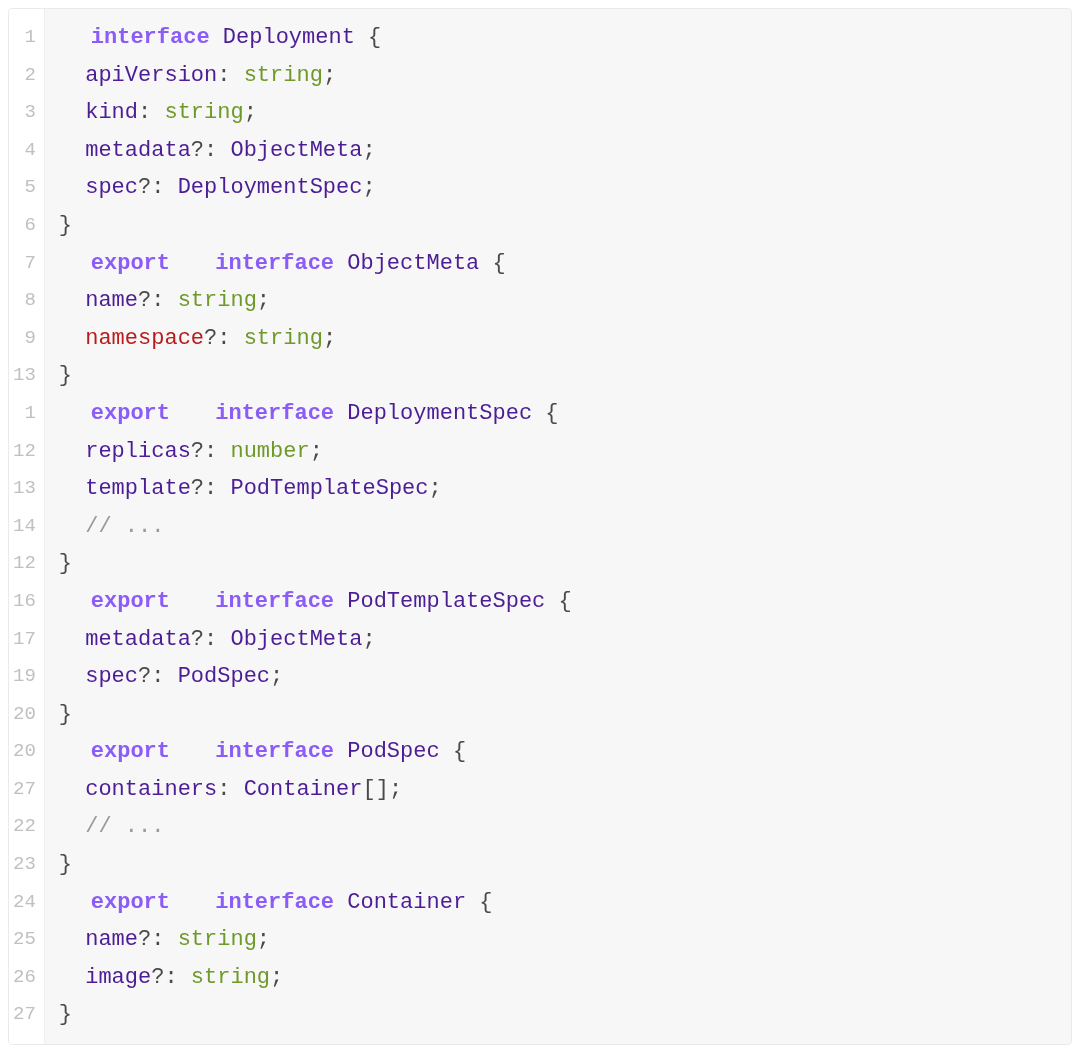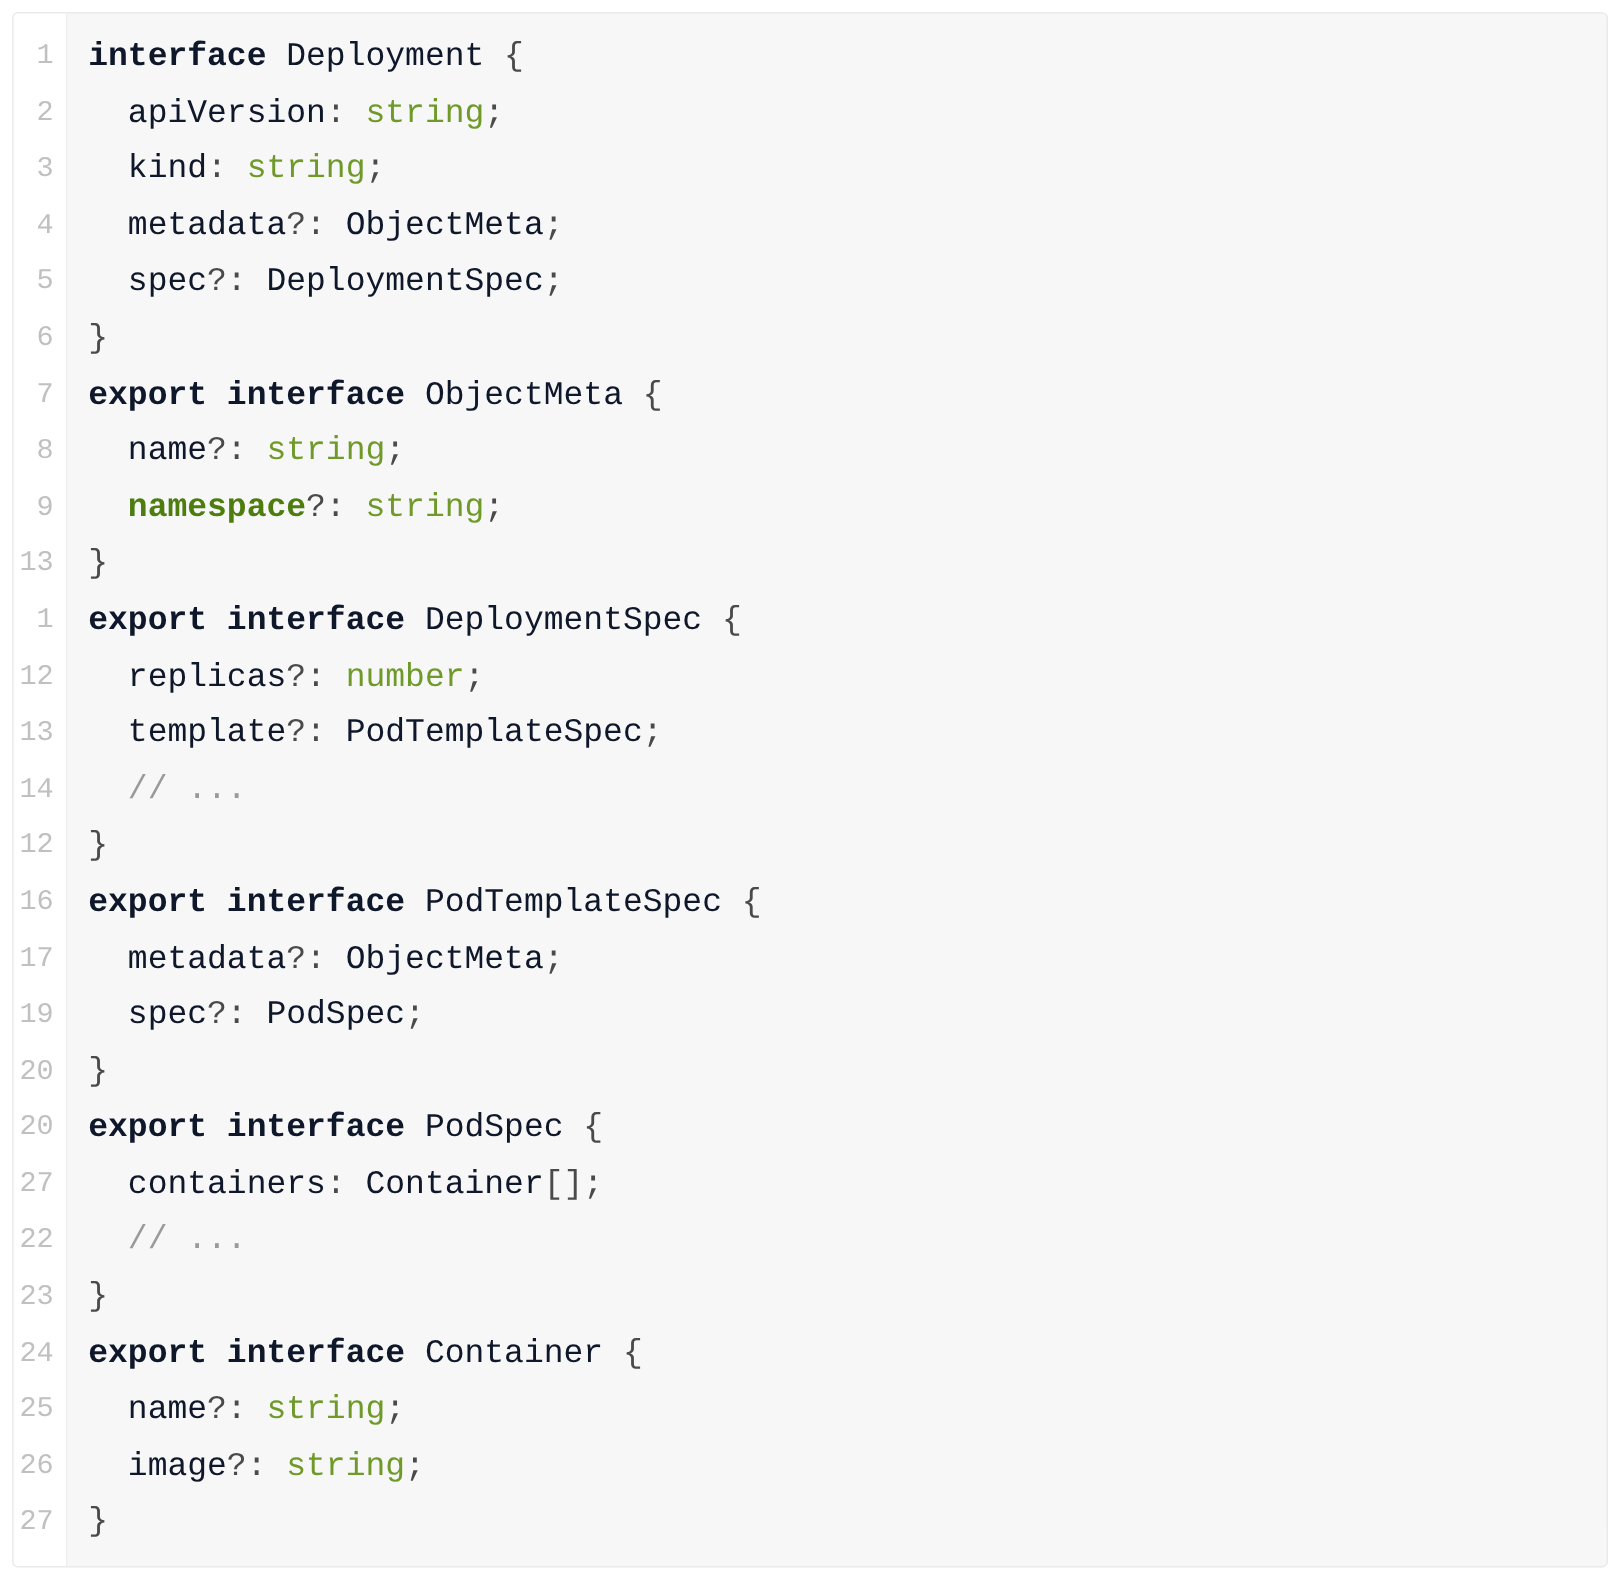--- a/index.html
+++ b/index.html
@@ -32,26 +32,26 @@
   }
   .code {
     flex: 1 1 auto;
     padding: 10px 16px 10px 14px;
     font-size: 22px;
     line-height: 37.6px;
     color: #4a4a4a;
     white-space: pre;
     overflow-x: auto;
   }
-  .kw  { color: #0f172a; font-weight: 600; }   
+  .kw  { color: #8b5cf6; font-weight: 600; margin-left: 32px; }   
   .typ { color: #6f9a2a; text-align: center; }                     
-  .nm  { color: #0f172a; }                     
+  .nm  { color: #4c1d95; }                     
   .pn  { color: #4a4a4a; }                     
   .cm  { color: #9a9a9a; }                     
-  .opt { color: #4d7c0f; font-weight: 700; }   
+  .opt { color: #b91c1c; font-weight: 400; }   
 </style>
 </head>
 <body>
 
 <div class="code-block">
   <div class="gutter" id="gutter">
       <div>1</div>
       <div>2</div>
       <div>3</div>
       <div>4</div>

